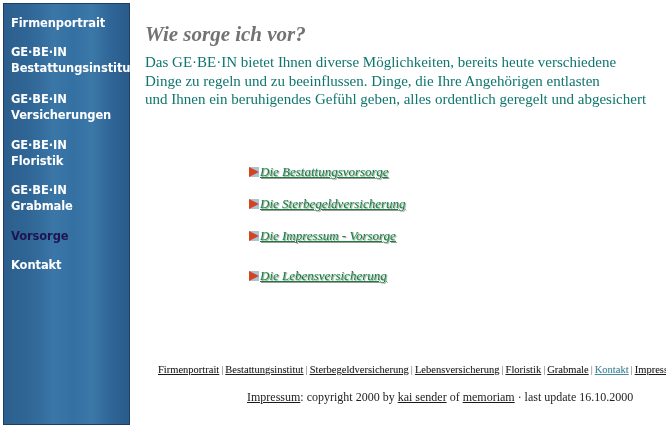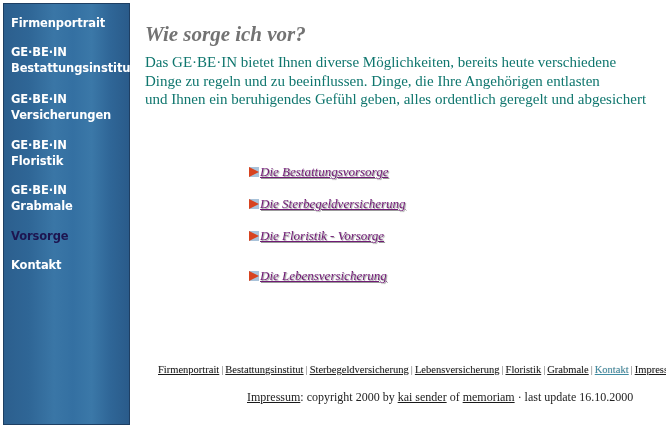--- a/index.html
+++ b/index.html
@@ -36,21 +36,21 @@
   }
   .arrow {
     width: 10px; height: 10px; position: relative; margin-right: 1px;
     background: #a9c3da;
   }
   .arrow::after {
     content: ""; position: absolute; left: 0; top: 0;
     border-left: 10px solid #d8431f; border-top: 5px solid transparent; border-bottom: 5px solid transparent;
   }
   .link-text {
-    font-size: 13px; font-style: italic; color: #701a75; text-decoration: underline;
+    font-size: 13px; font-style: italic; color: #15803d; text-decoration: underline;
     text-shadow: 1px 1px 1px #9a9a9a;
   }
   .footer-links {
     position: absolute; left: 158px; top: 364px; width: 502px; white-space: nowrap;
     font-size: 10.5px; color: #222;
   }
   .footer-links a { color: #1a1a1a; text-decoration: underline; cursor: pointer; text-shadow: 0 0 1px #bbb; }
   .footer-links a.alt { color: #3f8aa0; }
   .footer-links .sep { color: #666; margin: 0 2px; }
   .copyright {
@@ -101,21 +101,21 @@
 <a class="link-item" style="top:164px">
   <span class="arrow"></span>
   <span class="link-text">Die Bestattungsvorsorge</span>
 </a>
 <a class="link-item" style="top:196px">
   <span class="arrow"></span>
   <span class="link-text">Die Sterbegeldversicherung</span>
 </a>
 <a class="link-item" style="top:228px">
   <span class="arrow"></span>
-  <span class="link-text">Die Floristik - Vorsorge</span>
+  <span class="link-text">Die Impressum - Vorsorge</span>
 </a>
 <a class="link-item" style="top:268px">
   <span class="arrow"></span>
   <span class="link-text">Die Lebensversicherung</span>
 </a>
 
 <div class="footer-links">
   <a>Firmenportrait</a><span class="sep">|</span><a>Bestattungsinstitut</a><span class="sep">|</span><a>Sterbegeldversicherung</a><span class="sep">|</span><a>Lebensversicherung</a><span class="sep">|</span><a>Floristik</a><span class="sep">|</span><a>Grabmale</a><span class="sep">|</span><a class="alt">Kontakt</a><span class="sep">|</span><a>Impressum</a>
 </div>
 

